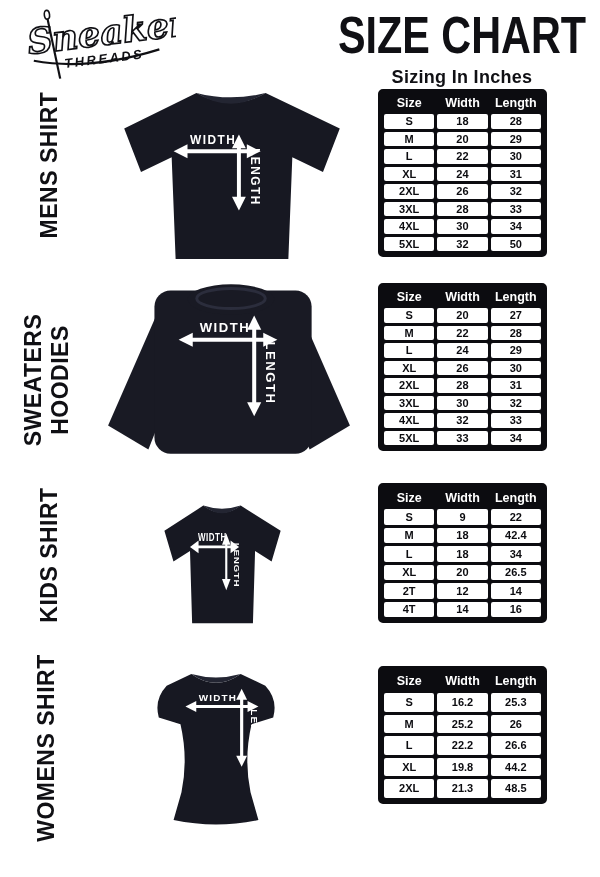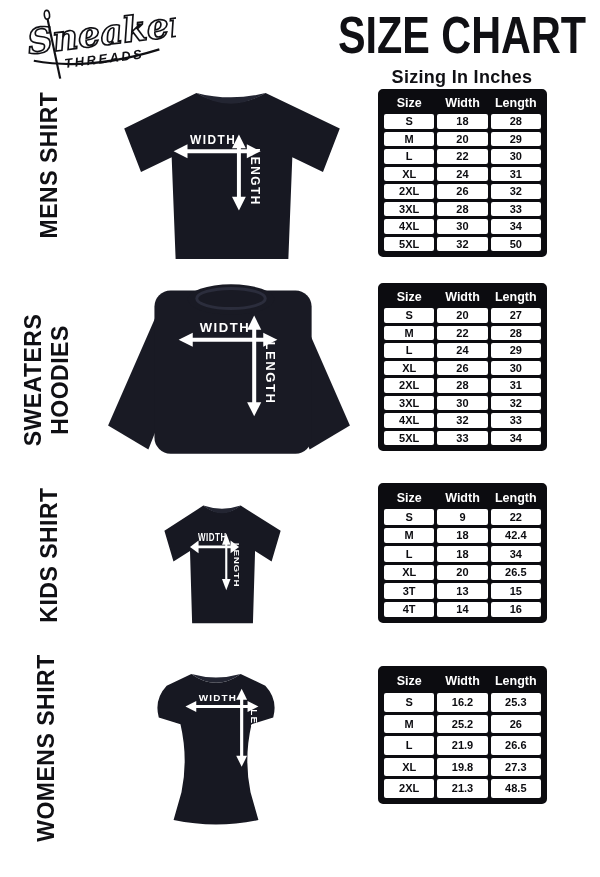--- a/index.html
+++ b/index.html
@@ -295,23 +295,23 @@
           <td>L</td>
           <td>18</td>
           <td>34</td>
         </tr>
         <tr>
           <td>XL</td>
           <td>20</td>
           <td>26.5</td>
         </tr>
         <tr>
-          <td>3T</td>
-          <td>13</td>
-          <td>15</td>
+          <td>2T</td>
+          <td>12</td>
+          <td>14</td>
         </tr>
         <tr>
           <td>4T</td>
           <td>14</td>
           <td>16</td>
         </tr>
       </tbody>
   </table>
 
   <table class="size-table t-womens" style="left:378px; top:666px;">
@@ -328,27 +328,27 @@
           <td>16.2</td>
           <td>25.3</td>
         </tr>
         <tr>
           <td>M</td>
           <td>25.2</td>
           <td>26</td>
         </tr>
         <tr>
           <td>L</td>
-          <td>21.9</td>
+          <td>22.2</td>
           <td>26.6</td>
         </tr>
         <tr>
           <td>XL</td>
           <td>19.8</td>
-          <td>27.3</td>
+          <td>44.2</td>
         </tr>
         <tr>
           <td>2XL</td>
           <td>21.3</td>
           <td>48.5</td>
         </tr>
       </tbody>
   </table>
 
 </div>

